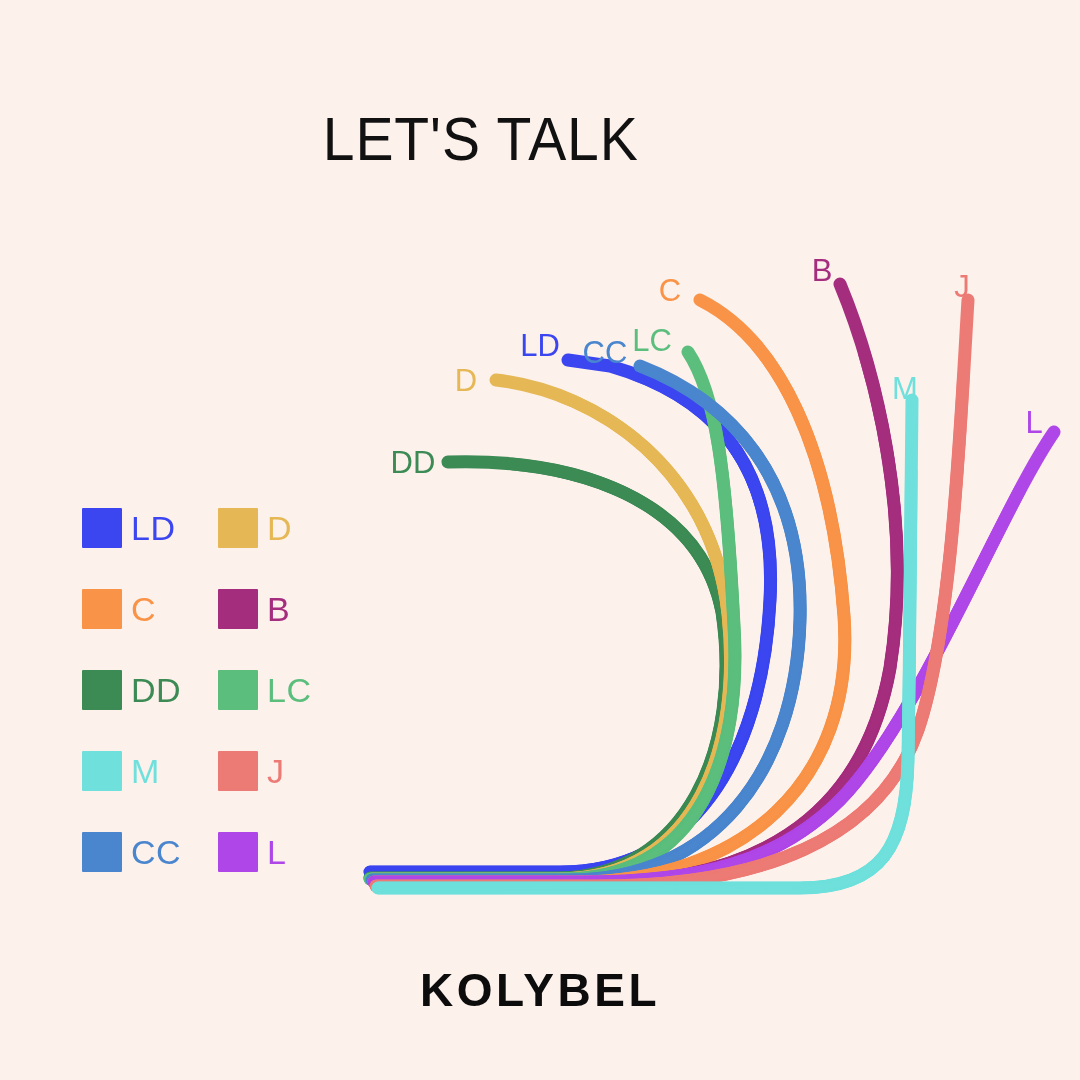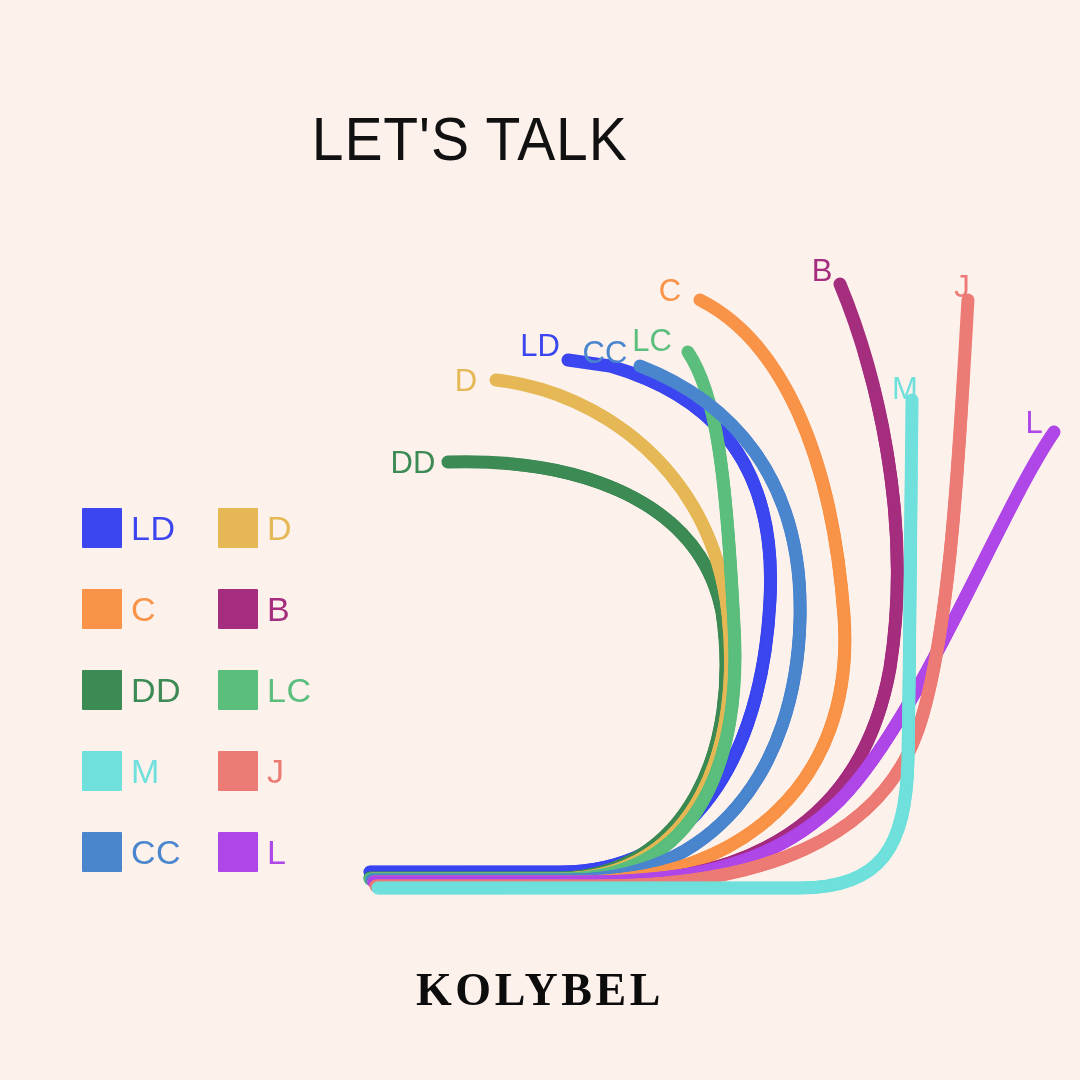--- a/index.html
+++ b/index.html
@@ -7,21 +7,21 @@
     width:1080px;height:1080px;
     background:#FDF1EC;
     font-family:"Liberation Sans", sans-serif;
     overflow:hidden;position:relative;
   }
   #stage{position:absolute;inset:0;}
 
   
   .title-wrap{
     position:absolute;left:0;top:108px;width:939px;
-    display:flex;align-items:baseline;justify-content:center;gap:44px;
+    display:flex;align-items:baseline;justify-content:center;gap:44px;padding-left:11px;
   }
   .title-light{
     font-family:"Liberation Sans", sans-serif;
     font-weight:300;font-size:62px;letter-spacing:1px;
     color:#111;line-height:1;
     transform:scaleX(.92);transform-origin:right baseline;
   }
   .title-bold{
     font-family:"Liberation Serif", serif;
     font-weight:700;font-size:86px;letter-spacing:-1px;
@@ -44,21 +44,21 @@
   
   .curve-label{
     position:absolute;font-size:31px;font-weight:400;
     line-height:1;white-space:nowrap;
   }
 
   
   .brand{
     position:absolute;left:0;top:963px;width:1080px;
     text-align:center;font-size:46px;font-weight:700;
-    letter-spacing:3.5px;color:#0C0C0C;font-family:Liberation Serif, serif;
+    letter-spacing:3.5px;color:#0C0C0C;
   }
   svg{display:block;}
 </style>
 </head>
 <body>
 
 <div id="stage">
 
   <div class="title-wrap">
     <span class="title-light">LET'S TALK</span>

